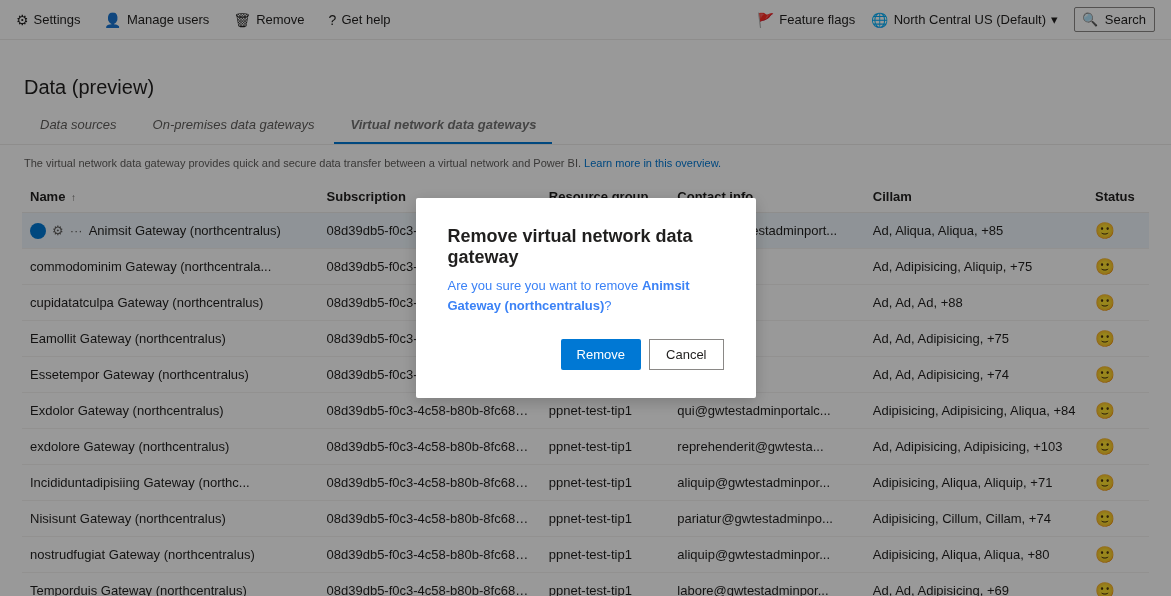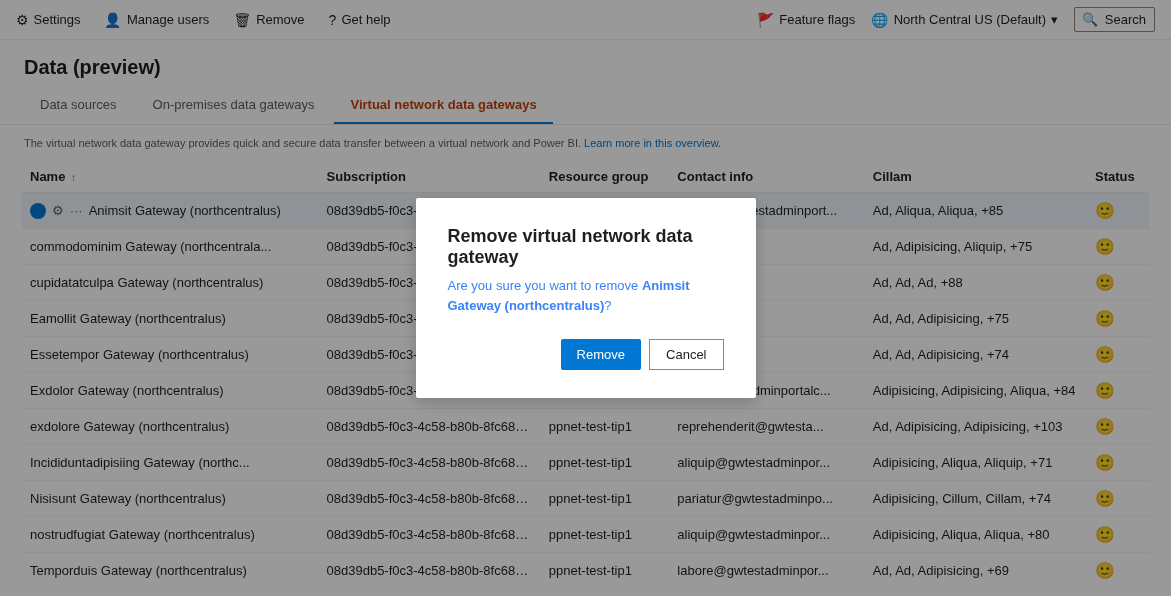--- a/index.html
+++ b/index.html
@@ -18,29 +18,29 @@
     .topnav-icon { font-size: 14px; }
     .topnav-right { margin-left: auto; display: flex; align-items: center; gap: 16px; }
     .search-box {
       display: flex; align-items: center; gap: 6px;
       border: 1px solid #8a8886; padding: 4px 8px; border-radius: 2px;
       font-size: 13px;
     }
 
     
     .page-header { padding: 16px 24px 8px; }
-    .page-title { font-size: 20px; font-weight: 700; color: #201f1e; }
+    .page-title { font-size: 20px; font-weight: 400; color: #201f1e; margin-top: 20px; }
 
     
     .tabs { display: flex; border-bottom: 1px solid #edebe9; padding: 0 24px; margin-bottom: 12px; }
     .tab {
       padding: 10px 16px; font-size: 13px; cursor: pointer;
-      color: #605e5c; border-bottom: 2px solid transparent; margin-right: 4px;
-    }
-    .tab.active { color: #c2410c; border-bottom: 2px solid #0078d4; font-weight: 600; }
+      color: #605e5c; border-bottom: 2px solid transparent; margin-right: 4px; font-style: italic;
+    }
+    .tab.active { color: #737373; border-bottom: 2px solid #0078d4; font-weight: 600; }
 
     
     .description { padding: 0 24px 12px; font-size: 11px; color: #605e5c; }
     .description a { color: #0078d4; text-decoration: none; }
 
     
     .table-wrap { padding: 0 22px; overflow-y: auto; max-height: 420px; }
     table { width: 100%; border-collapse: collapse; }
     thead th {
       text-align: left; font-weight: 600; font-size: 13px;

